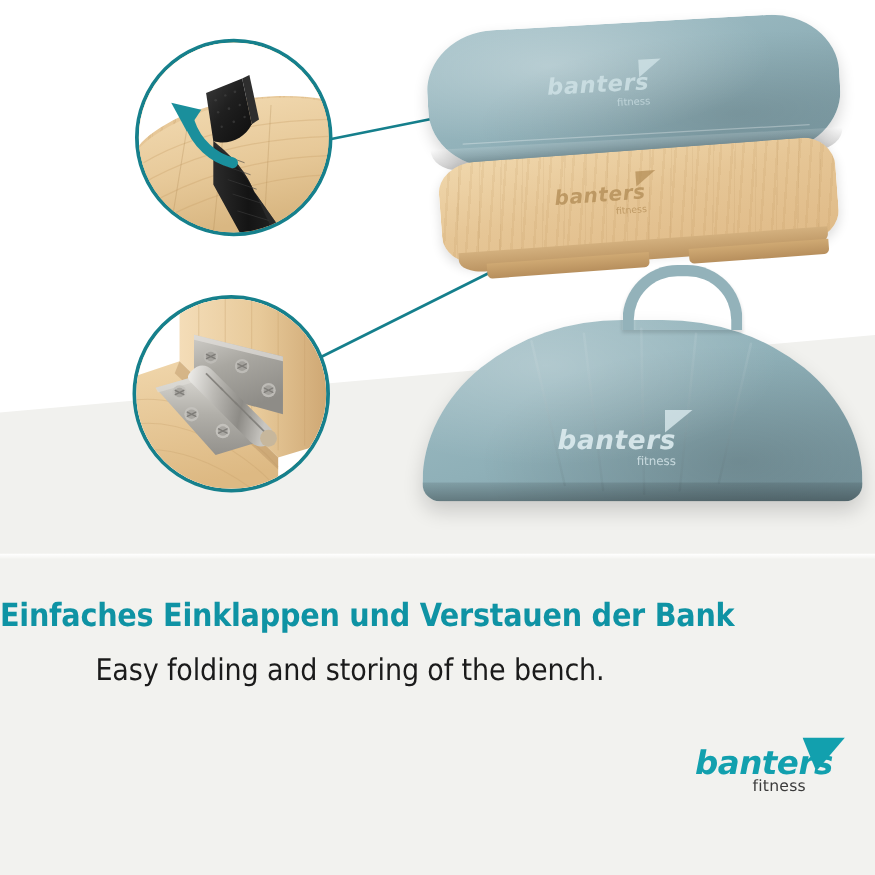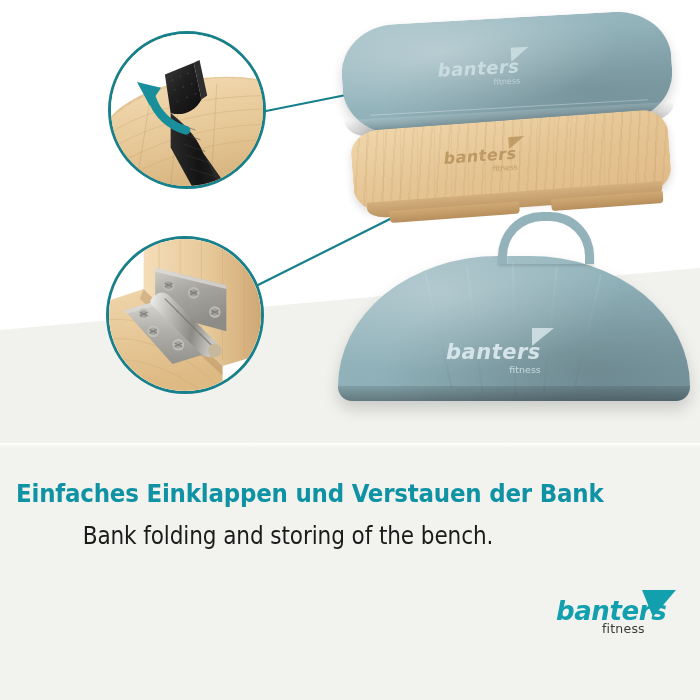--- a/index.html
+++ b/index.html
@@ -122,21 +122,21 @@
   }
   .mark .mark-sub {
     font-family:"DejaVu Sans","Liberation Sans",sans-serif;
     line-height:1; text-align:right;
   }
   .mark .mark-tri {
     position:absolute; width:0; height:0; border-style:solid;
   }
 
   
-  #caption-block { position:absolute; left:0; top:478px; width:560px; text-align:center;padding-left:16px; }
+  #caption-block { position:absolute; left:0; top:478px; width:560px; text-align:center; }
   #headline-de {
     font-family:"DejaVu Sans Condensed","Liberation Sans",sans-serif;
     font-weight:700; font-size:25.5px; letter-spacing:-.2px;
     color:#0f93a4; white-space:nowrap;
   }
   #headline-en {
     font-family:"DejaVu Sans Condensed","Liberation Sans",sans-serif;
     font-weight:400; font-size:24px; letter-spacing:-.1px;
     color:#1b1b1b; margin-top:14px; white-space:nowrap;
   }
@@ -394,21 +394,21 @@
       <div class="mark" style="left:108px; top:86px;">
         <div class="mark-word" style="font-size:21px;color:#dbeaee;opacity:.92;">banters</div>
         <div class="mark-sub" style="font-size:9.5px;color:#dbeaee;opacity:.8;margin-top:2px;">fitness</div>
         <div class="mark-tri" style="left:86px; top:-14px; border-width:0 0 18px 22px; border-color:transparent transparent #dbeaee transparent; opacity:.78; transform:rotate(180deg);"></div>
       </div>
     </div>
   </div>
 
   <div id="caption-block">
     <div id="headline-de">Einfaches Einklappen und Verstauen der Bank</div>
-    <div id="headline-en">Bank folding and storing of the bench.</div>
+    <div id="headline-en">Easy folding and storing of the bench.</div>
   </div>
 
   <div id="brand-logo">
     <div id="brand-word">banters</div>
     <div id="brand-sub">fitness</div>
     <svg id="brand-triangle" width="36" height="30" viewBox="0 0 36 30">
       <polygon points="0,0 34,0 11,27" fill="#12a0ae"></polygon>
     </svg>
   </div>
 

